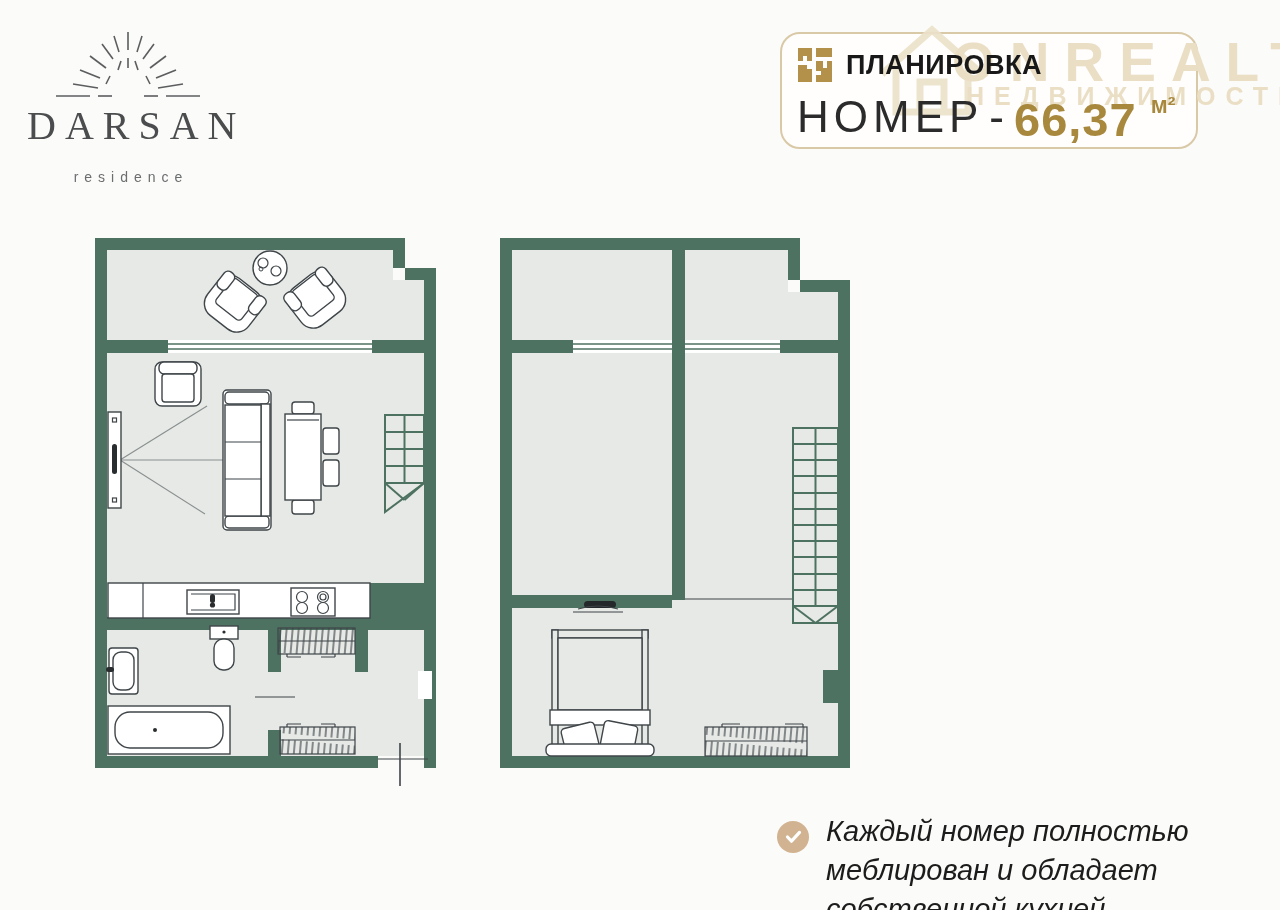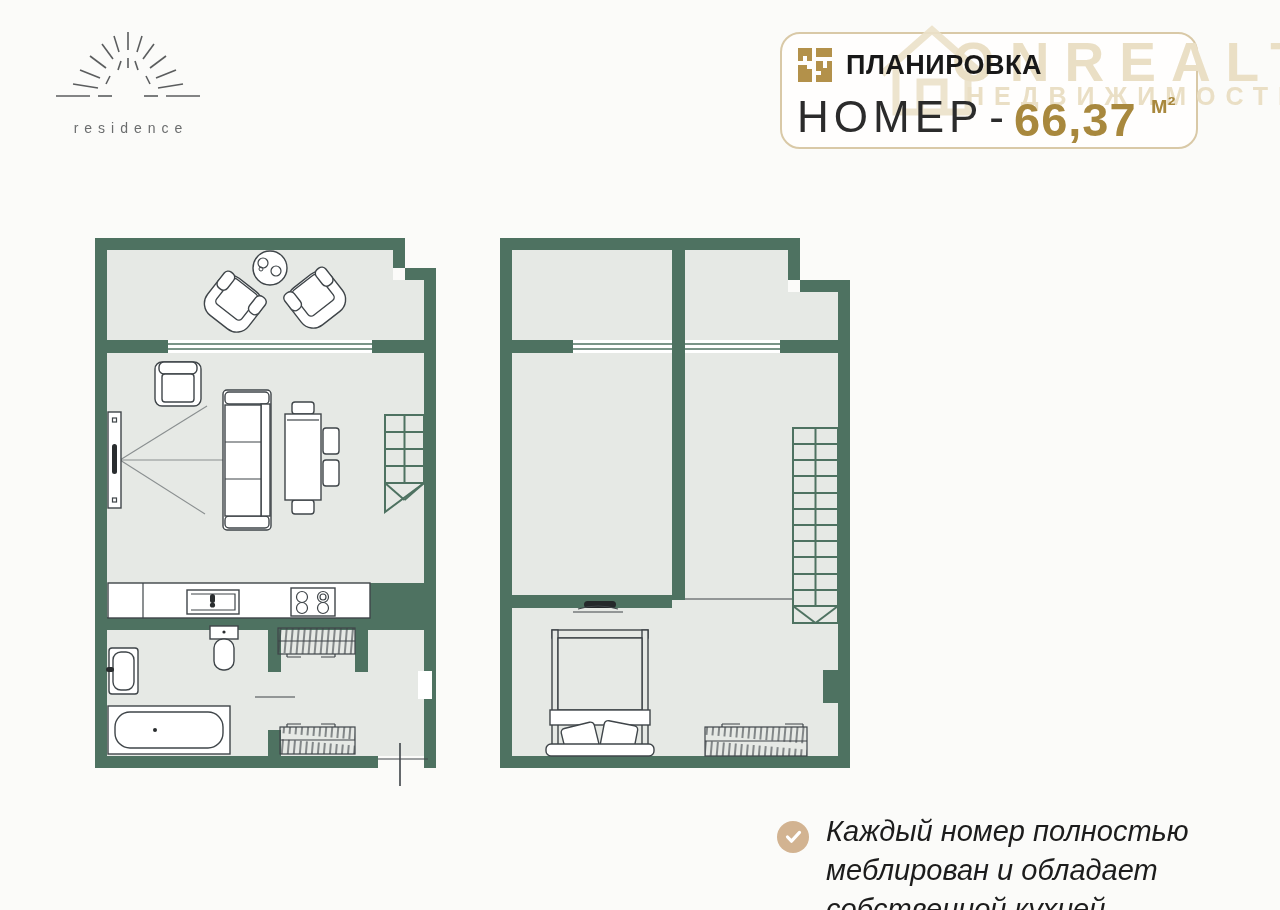--- a/index.html
+++ b/index.html
@@ -71,20 +71,21 @@
       <line x1="55" y1="56" x2="80" y2="60"></line>
       <line x1="165" y1="56" x2="140" y2="60"></line>
       <line x1="92" y1="48" x2="88" y2="56"></line>
       <line x1="128" y1="48" x2="132" y2="56"></line>
       <line x1="38" y1="68" x2="72" y2="68"></line>
       <line x1="80" y1="68" x2="94" y2="68"></line>
       <line x1="126" y1="68" x2="140" y2="68"></line>
       <line x1="148" y1="68" x2="182" y2="68"></line>
     </g>
   </svg>
+  <div class="brand">DARSAN</div>
   <div class="brand-sub">residence</div>
 </div>
 
 <div class="plate"></div>
 
 <svg class="wm-house" width="120" height="105" viewBox="0 0 120 105">
   <g stroke="#ece2ca" stroke-width="7" fill="none" opacity="0.9">
     <path d="M10,58 L60,14 L110,58"></path>
     <path d="M24,48 L24,96 L96,96 L96,48"></path>
     <path d="M48,96 L48,66 L72,66 L72,96"></path>

